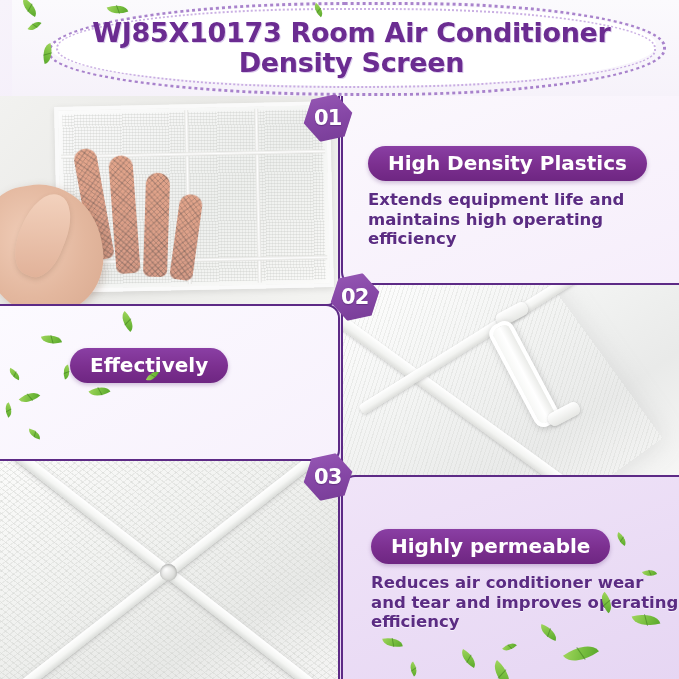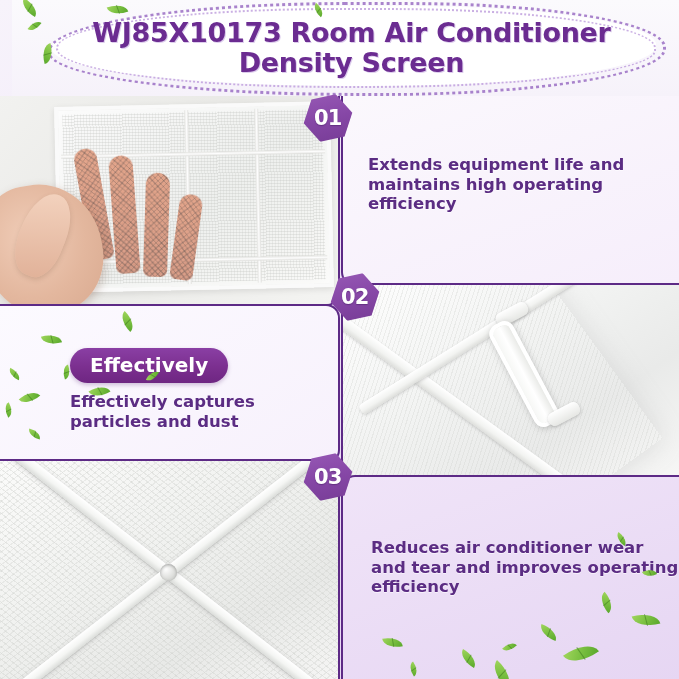--- a/index.html
+++ b/index.html
@@ -257,38 +257,38 @@
       <div class="finger" style="left:52px;top:46px;width:24px;height:118px;transform:rotate(-3deg);"></div>
       <div class="finger" style="left:84px;top:64px;width:24px;height:104px;transform:rotate(3deg);"></div>
       <div class="finger" style="left:114px;top:86px;width:23px;height:86px;transform:rotate(9deg);"></div>
     </div>
     <div class="ph1-hand"></div>
     <div class="ph1-thumb"></div>
   </div>
 
   <div class="panel textpanel p-text1">
     <div class="block-1">
+      <div class="pill">High Density Plastics</div>
       <div class="desc">Extends equipment life and maintains high operating efficiency</div>
     </div>
   </div>
 
   <div class="panel textpanel p-text2">
     <div class="leaf leaf-s" style="left:10px;top:64px;transform:rotate(25deg);"></div>
     <div class="leaf leaf-m" style="left:22px;top:86px;transform:rotate(-40deg);"></div>
     <div class="leaf leaf-s" style="left:4px;top:100px;transform:rotate(60deg);"></div>
     <div class="leaf leaf-m" style="left:44px;top:28px;transform:rotate(-15deg);"></div>
     <div class="leaf leaf-s" style="left:62px;top:62px;transform:rotate(70deg);"></div>
     <div class="leaf leaf-m" style="left:92px;top:80px;transform:rotate(-30deg);"></div>
     <div class="leaf leaf-s" style="left:30px;top:124px;transform:rotate(15deg);"></div>
     <div class="leaf leaf-m" style="left:120px;top:10px;transform:rotate(45deg);"></div>
     <div class="leaf leaf-s" style="left:148px;top:66px;transform:rotate(-60deg);"></div>
 
     <div class="block-2">
       <div class="pill">Effectively</div>
-      <div class="desc">Effectively captures particles and dust</div>
     </div>
   </div>
 
   <div class="panel photo p-photo2">
     <div class="ph2-bg"></div>
     <div class="ph2-panelA"></div>
     <div class="ph2-rib ph2-diag"></div>
     <div class="ph2-rib ph2-diag2"></div>
     <div class="ph2-clip ph2-clip1"></div>
     <div class="ph2-handle"></div>
@@ -298,20 +298,21 @@
   <div class="panel photo p-photo3">
     <div class="ph3-bg"></div>
     <div class="ph3-mesh"></div>
     <div class="ph3-rib ph3-r1"></div>
     <div class="ph3-rib ph3-r2"></div>
     <div class="ph3-hub"></div>
   </div>
 
   <div class="panel textpanel p-text3">
     <div class="block-3">
+      <div class="pill">Highly permeable</div>
       <div class="desc">Reduces air conditioner wear and tear and improves operating efficiency</div>
     </div>
     <div class="leaf leaf-s" style="left:272px;top:58px;transform:rotate(35deg);"></div>
     <div class="leaf leaf-s" style="left:300px;top:92px;transform:rotate(-25deg);"></div>
     <div class="leaf leaf-m" style="left:254px;top:120px;transform:rotate(50deg);"></div>
     <div class="leaf leaf-l" style="left:290px;top:136px;transform:rotate(-15deg);"></div>
     <div class="leaf leaf-m" style="left:196px;top:150px;transform:rotate(20deg);"></div>
     <div class="leaf leaf-s" style="left:160px;top:166px;transform:rotate(-45deg);"></div>
     <div class="leaf leaf-m" style="left:116px;top:176px;transform:rotate(30deg);"></div>
     <div class="leaf leaf-xl" style="left:222px;top:168px;transform:rotate(-35deg);"></div>

